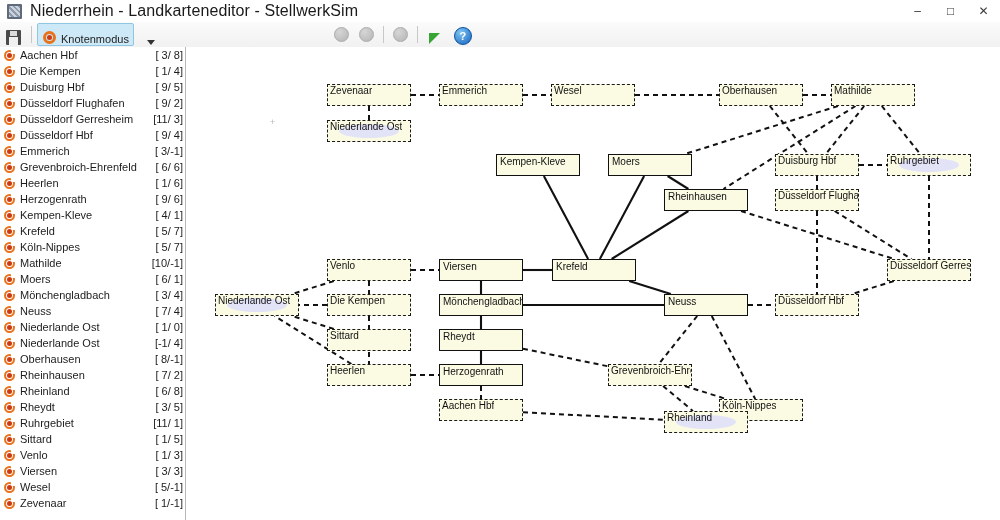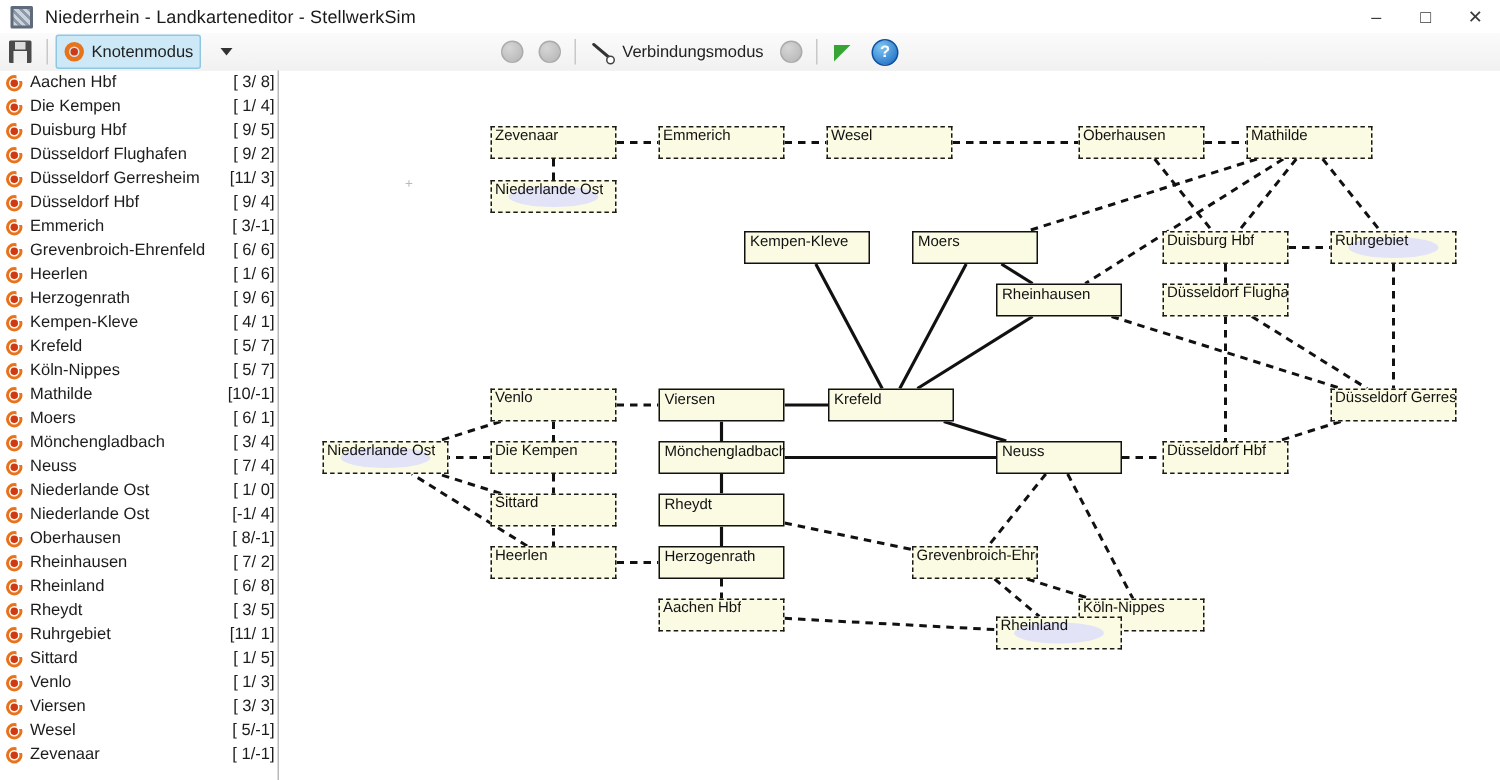--- a/index.html
+++ b/index.html
@@ -13,33 +13,33 @@
   
   .titlebar{
     position:absolute;left:0;top:0;width:1000px;height:22px;
     background:#ffffff;border-bottom:1px solid #e8e8e8;
     display:flex;align-items:center;
   }
   .tb-icon{width:15px;height:15px;margin-left:7px;margin-right:8px;position:relative;flex:0 0 auto;}
   .tb-icon .g1{position:absolute;left:0;top:0;width:15px;height:15px;background:#5f6b7a;border-radius:1px;}
   .tb-icon .g2{position:absolute;left:2px;top:2px;width:11px;height:11px;
      background:repeating-linear-gradient(45deg,#c9d2dd 0 2px,#8e9aa8 2px 4px);}
-  .tb-title{font-size:12px;color:#1a1a1a;letter-spacing:.1px;}
+  .tb-title{font-size:16px;color:#1a1a1a;letter-spacing:.1px;}
   .winbtns{margin-left:auto;display:flex;height:22px;}
   .winbtn{width:33px;height:22px;display:flex;align-items:center;justify-content:center;
      font-size:12px;color:#3a3a3a;}
 
   
   .toolbar{
     position:absolute;left:0;top:22px;width:1000px;height:25px;
     background:linear-gradient(#fbfbfb,#f1f1f1);
     border-bottom:1px solid #d4d4d4;
     display:flex;align-items:center;gap:0px;
   }
-  .tbtn{height:21px;display:flex;align-items:center;padding:0 4px;margin:0 1px;border:1px solid transparent;border-radius:2px;}
+  .tbtn{height:21px;display:flex;align-items:flex-end;padding:0 4px;margin:0 1px;border:1px solid transparent;border-radius:2px;}
   .tsep{width:1px;height:17px;background:#c8c8c8;margin:0 4px;}
   .save-ico{width:15px;height:15px;position:relative;}
   .save-ico .body{position:absolute;inset:0;background:#4a4a4a;border-radius:1px;}
   .save-ico .lbl{position:absolute;left:3px;top:7px;width:9px;height:8px;background:#f0f0f0;}
   .save-ico .shut{position:absolute;left:4px;top:1px;width:7px;height:5px;background:#dcdcdc;}
   .mode-btn{background:#cde8f6;border:1px solid #8fc7e3;}
   .node-ico{width:15px;height:15px;position:relative;flex:0 0 auto;}
   .node-ico .ring{position:absolute;left:1px;top:1px;width:13px;height:13px;border-radius:50%;
     border:3px solid #e8731a;box-sizing:border-box;}
   .node-ico .dot{position:absolute;left:5px;top:5px;width:5px;height:5px;border-radius:50%;background:#cf3a12;}
@@ -123,27 +123,20 @@
       </div>
       <span class="mode-label">Knotenmodus</span>
     </div>
     <div class="tbtn">
       <div class="caret"></div>
     </div>
     <div style="width:168px"></div>
     <div class="gcircle"></div>
     <div class="gcircle"></div>
     <div class="tsep"></div>
-    <div class="tbtn">
-      <div class="conn-ico">
-        <div class="ln"></div>
-          <div class="kn"></div>
-      </div>
-      <span class="mode-label">Verbindungsmodus</span>
-    </div>
     <div class="gcircle"></div>
     <div class="tsep"></div>
     <div class="tbtn">
       <div class="flag-ico">
           <div class="f"></div>
         </div>
     </div>
     <div class="tbtn">
       <div class="help-ico">?</div>
     </div>

